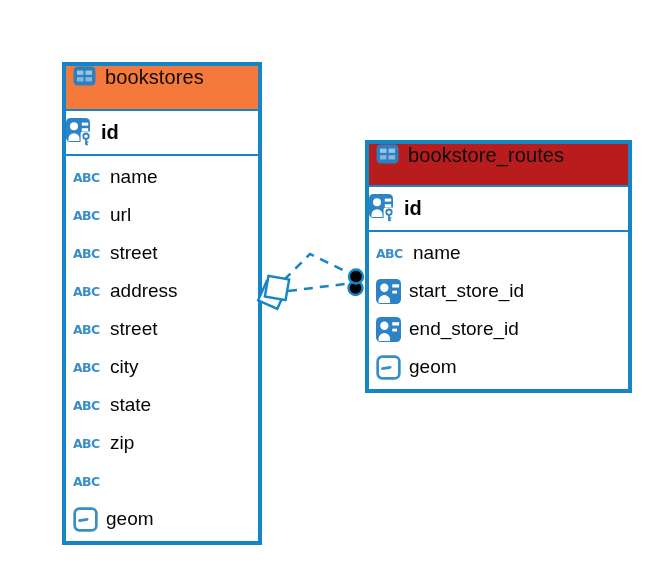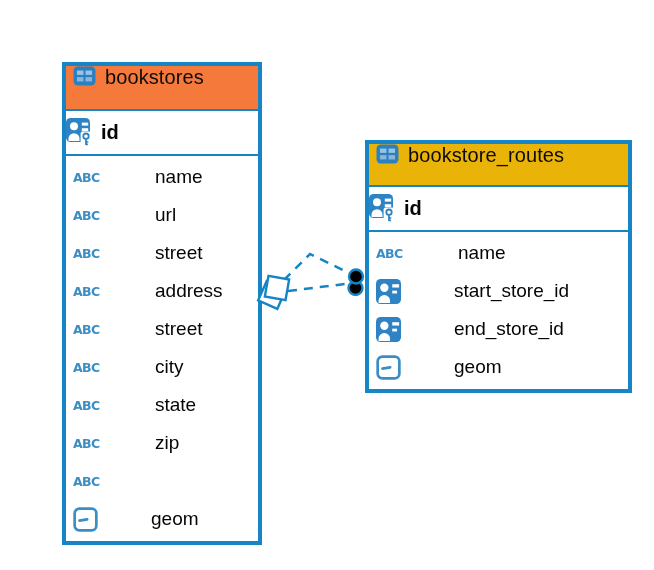--- a/index.html
+++ b/index.html
@@ -20,40 +20,39 @@
   .er-table.bookstores { left: 62px; top: 62px; width: 200px; }
   .er-table.routes     { left: 365px; top: 140px; width: 267px; }
 
   .tbl-header {
     display: flex; 
     padding-left: 7px;
     border-bottom: 2.5px solid #1585c6;
     height: 45px;
   }
   .er-table.bookstores .tbl-header { background: #f5793b; }
-  .er-table.routes .tbl-header { background: #eab308; height: 43px; }
+  .er-table.routes .tbl-header { background: #b91c1c; height: 43px; }
   .tbl-title {
     font-size: 20px; color: #0c0c0c; margin-left: 9px;
     letter-spacing: 0.1px; white-space: nowrap;
   }
 
   .id-row {
     display: flex; align-items: center;
     height: 45px; 
     border-bottom: 2.5px solid #1585c6;
     background: #fff;
   }
   .id-row .col-label { font-weight: bold; font-size: 20px; }
 
   .cols { padding: 2px 0 3px 0; }
   .col-row {
     display: flex; align-items: center;
     height: 38px; padding-left: 7px;
     background: #fff;
-    gap: 45px;
   }
   .col-label {
     font-size: 19px; color: #050505; margin-left: 8px; white-space: nowrap;
   }
 
   .icon { flex: 0 0 auto; display: inline-flex; }
   .abc-icon {
     width: 29px;
     font-family: "DejaVu Sans", sans-serif;
     font-weight: bold; font-size: 12.5px; letter-spacing: -0.6px;

